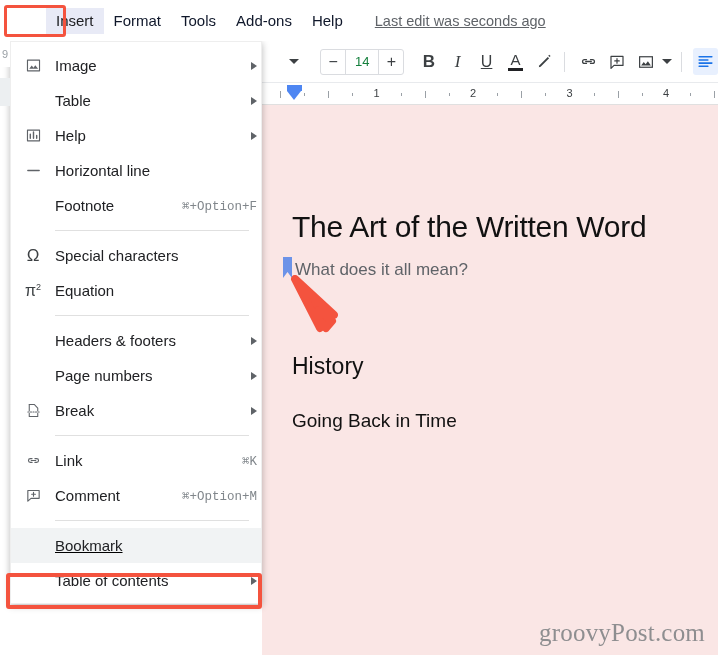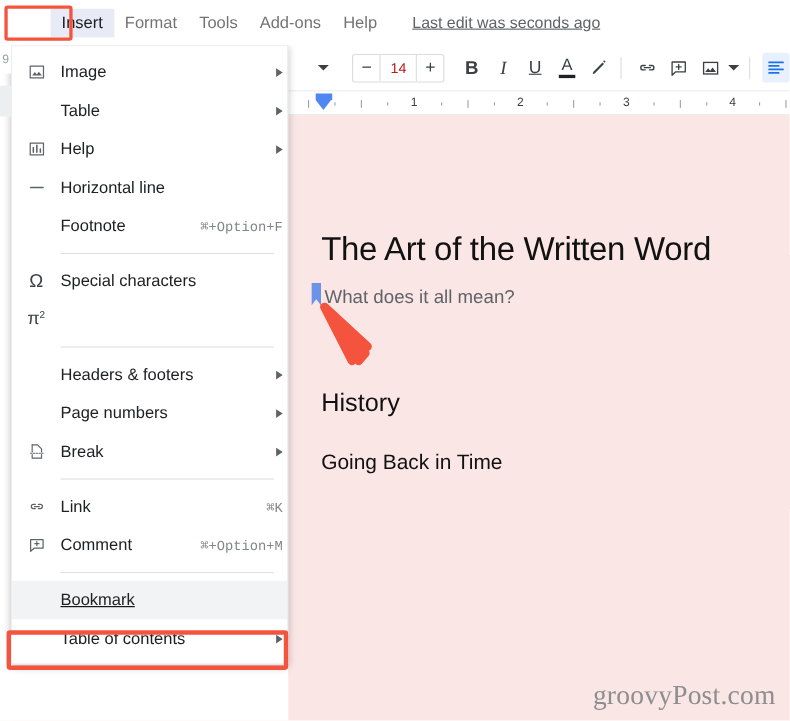--- a/index.html
+++ b/index.html
@@ -11,21 +11,21 @@
   }
   #app { position: relative; width: 718px; height: 655px; background:#fff; }
 
   
   .menubar {
     position: absolute; left: 0; top: 0; width: 718px; height: 41px;
     background: #ffffff; display: flex; align-items: center;
     padding-left: 8px; z-index: 30;
   }
   .menubar-item {
-    font-size: 15px; color: #737373; padding: 3px 10px;
+    font-size: 15px; color: #0f172a; padding: 3px 10px;
     white-space: nowrap; line-height: 20px;
   }
   .menubar-item.active {
     background: #e8eaf6; color: #202124; margin-left: 38px;
   }
   .lastedit {
     font-size: 14.5px; color: #5f6368; text-decoration: underline;
     margin-left: 22px; white-space: nowrap;
   }
 
@@ -53,21 +53,21 @@
   .fontsize-group {
     display: flex; align-items: center; border: 1px solid #dadce0;
     border-radius: 3px; height: 26px; margin-left: 16px; overflow: hidden;
   }
   .fs-btn {
     width: 26px; height: 24px; display:flex; align-items:center; justify-content:center;
     font-size: 16px; color: #3c4043; line-height: 1;
   }
   .fs-val {
     width: 37px; height: 24px; display:flex; align-items:center; justify-content:center;
-    font-size: 13px; color: #b91c1c;
+    font-size: 13px; color: #15803d;
     border-left: 1px solid #dadce0; border-right: 1px solid #dadce0;
   }
   .tb-btn {
     width: 27px; height: 27px; display:flex; align-items:center; justify-content:center;
     color:#3c4043; font-size: 16px; margin-left: 4px; border-radius:3px;
   }
   .tb-btn.first { margin-left: 12px; }
   .tb-sep { width: 1px; height: 20px; background: #dadce0; margin: 0 7px; }
   .tb-btn.sel { background:#e8f0fe; }
 
@@ -356,20 +356,21 @@
         <div class="mi">
           <div class="mi-icon">
             <span style="font-size: 17px; color: rgb(60, 64, 67);">Ω</span>
           </div>
           <div class="mi-label">Special characters</div>
         </div>
         <div class="mi">
           <div class="mi-icon">
             <span style="color: rgb(60, 64, 67);"><span style="font-size:16px;color:#3c4043;">π</span><span style="font-size:9px;color:#3c4043;vertical-align:super;">2</span></span>
           </div>
+          <div class="mi-label">Equation</div>
         </div>
         <div class="mi-sep"></div>
         <div class="mi">
           <div class="mi-icon">
             <span></span>
           </div>
           <div class="mi-label">Headers &amp; footers</div>
           <div class="mi-arrow"></div>
         </div>
         <div class="mi">

